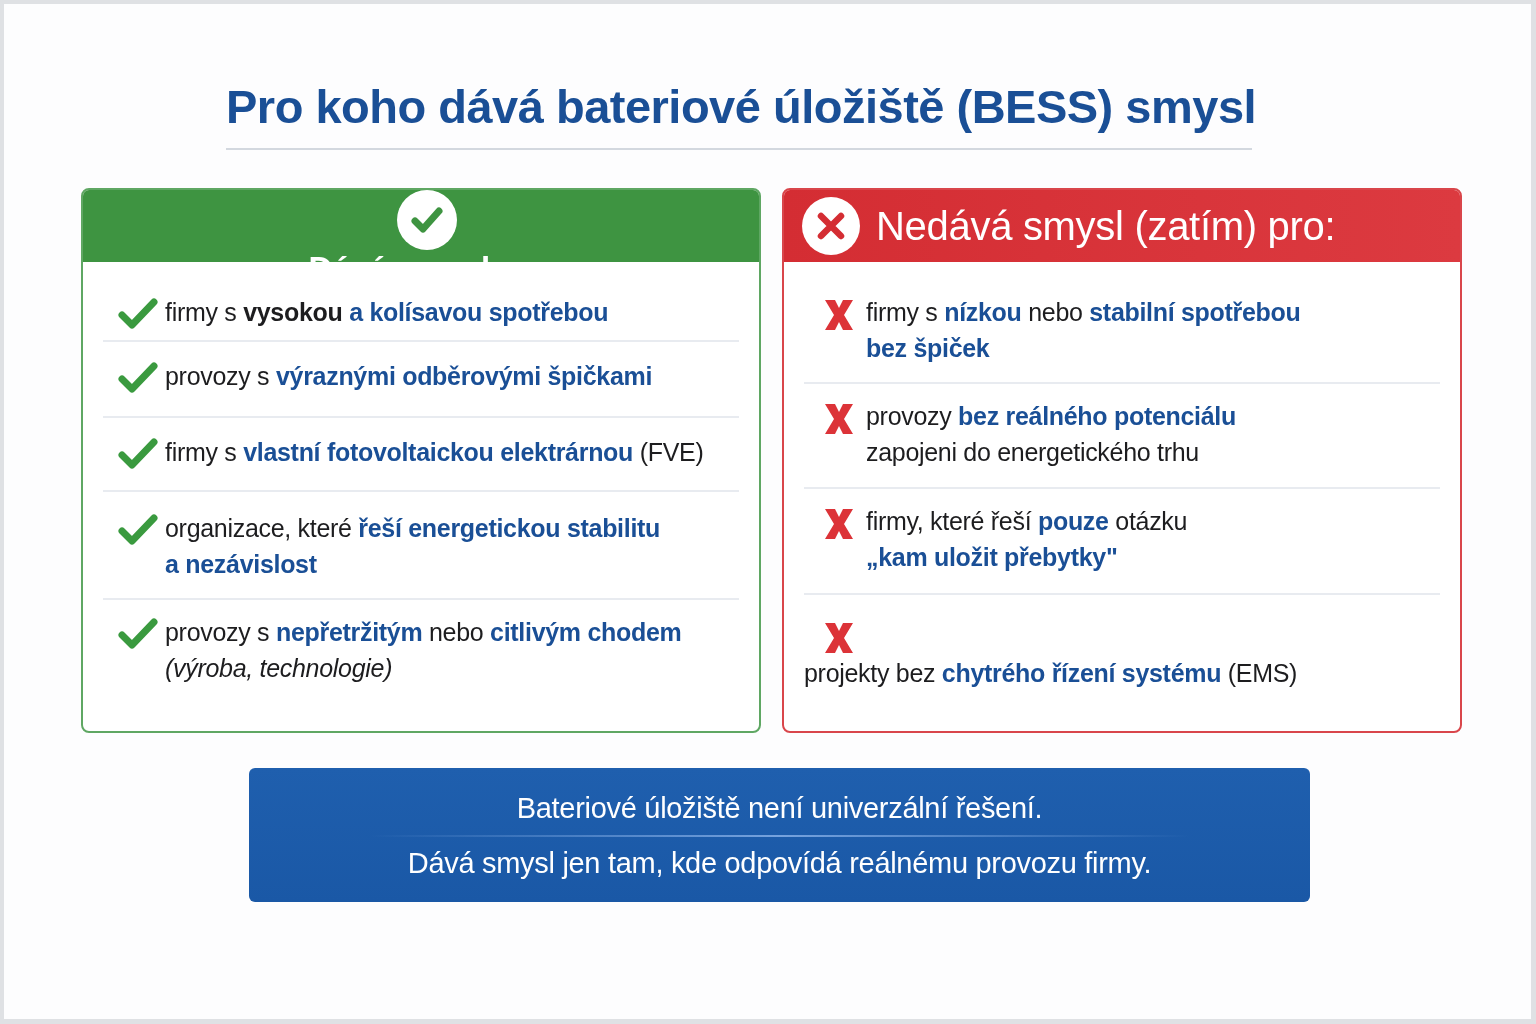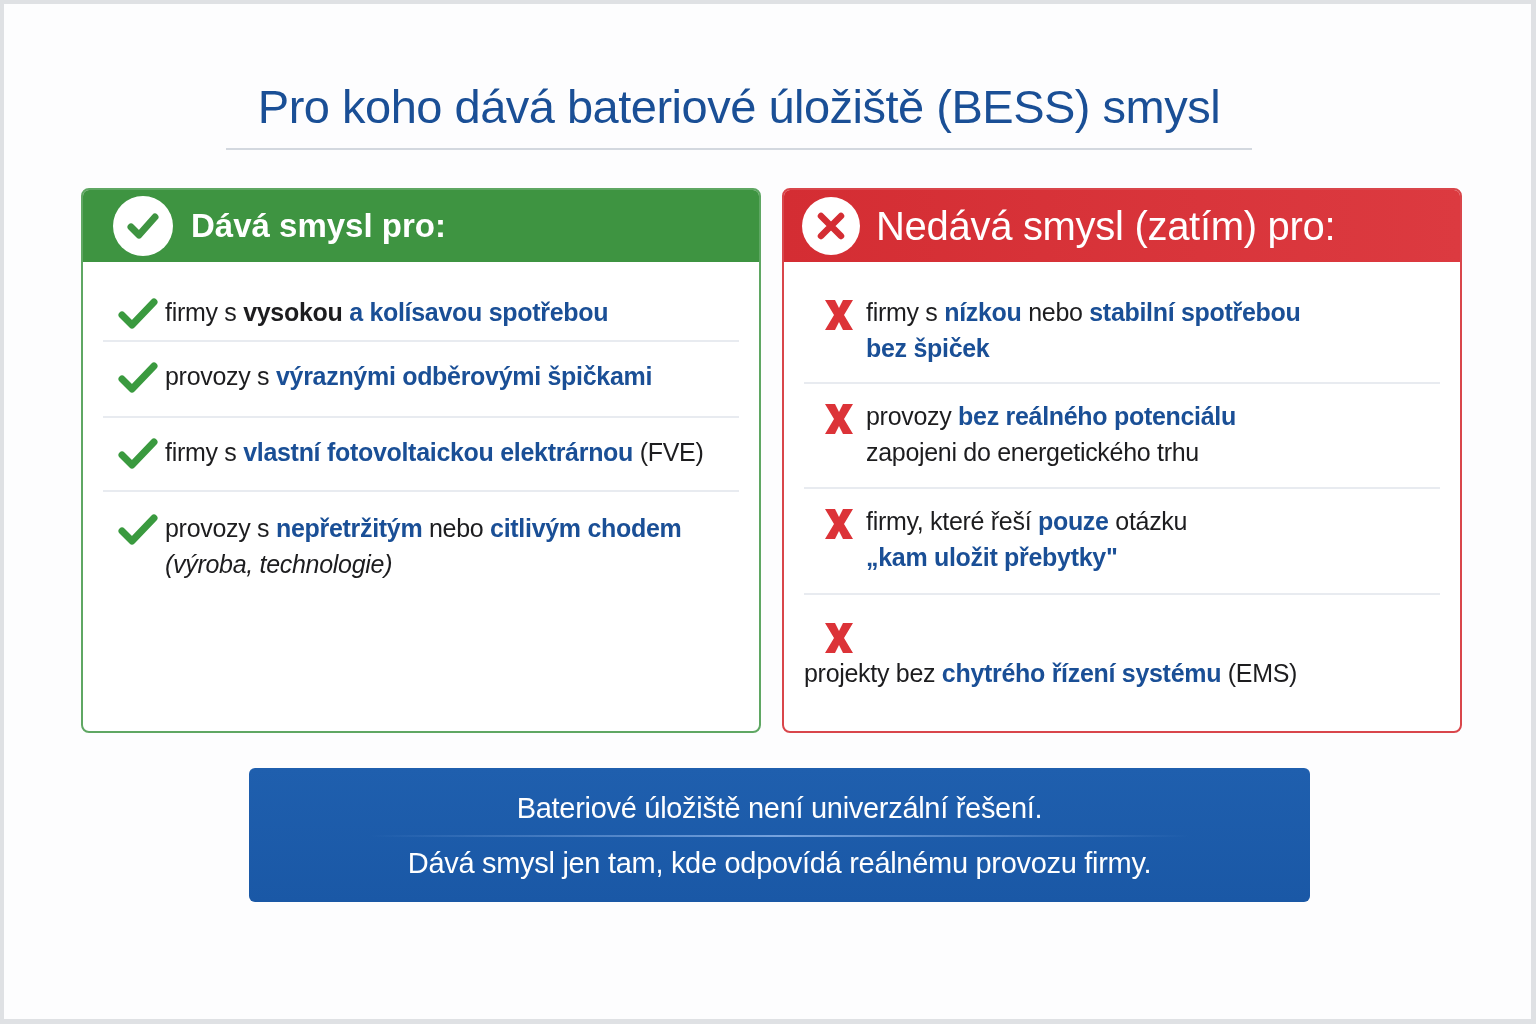--- a/index.html
+++ b/index.html
@@ -11,38 +11,38 @@
   }
   .canvas {
     position: absolute; left: 4px; top: 4px; width: 1527px; height: 1015px;
     background: #fdfdfe;
   }
   .title-wrap {
     position: absolute; left: 222px; top: 70px; width: 1026px;
     text-align: center;
   }
   .title {
-    font-size: 47px; font-weight: normal; color: #1a4f96;
+    font-size: 47px; font-weight: bold; color: #1a4f96;
     letter-spacing: -0.5px; line-height: 66px; white-space: nowrap;
   }
   .title-rule {
     margin-top: 8px; height: 2px; background: #d3d8df; width: 100%;
   }
 
   .card {
     position: absolute; top: 184px; height: 545px;
     border-radius: 8px; background: #fff; overflow: hidden;
   }
   .card.pro { left: 77px; width: 680px; border: 2px solid #5fa763; }
   .card.con { left: 778px; width: 680px; border: 2px solid #d9464b; }
   .card-header {
     height: 72px; display: flex; align-items: center; padding-left: 30px;
     color: #fff; font-size: 33px; font-weight: bold;
   }
-  .pro .card-header { background: #3e9441; }
+  .pro .card-header { background: #3e9441; flex-direction: column; }
   .con .card-header { background: linear-gradient(90deg, #d42d33, #dc3a40); padding-left: 18px; }
   .head-icon {
     width: 60px; height: 60px; border-radius: 50%; background: #fff;
     display: flex; align-items: center; justify-content: center; margin-right: 18px;
     flex-shrink: 0;
   }
   .con .head-icon { width: 58px; height: 58px; margin-right: 16px; }
   .head-title { font-weight: bold; }
   .con .head-title { font-weight: normal; font-size: 40px; letter-spacing: -0.3px; }
 
@@ -127,20 +127,28 @@
             </svg>
           </span>
         <span class="txt"><span>firmy s </span><span class="b">vlastní fotovoltaickou elektrárnou</span><span> (FVE)</span></span>
       </div>
       <div class="item">
         <span class="mark">
             <svg width="40" height="32" viewBox="0 0 40 32">
               <path d="M4 17 L14 27 L36 4" fill="none" stroke="#3a9a3f" stroke-width="7" stroke-linecap="round" stroke-linejoin="round"></path>
             </svg>
           </span>
+        <span class="txt"><span>organizace, které </span><span class="b">řeší energetickou stabilitu</span><br><span class="b">a nezávislost</span></span>
+      </div>
+      <div class="item">
+        <span class="mark">
+            <svg width="40" height="32" viewBox="0 0 40 32">
+              <path d="M4 17 L14 27 L36 4" fill="none" stroke="#3a9a3f" stroke-width="7" stroke-linecap="round" stroke-linejoin="round"></path>
+            </svg>
+          </span>
         <span class="txt"><span>provozy s </span><span class="b">nepřetržitým</span><span> nebo </span><span class="b">citlivým chodem</span><br><span class="i">(výroba, technologie)</span></span>
       </div>
     </div>
   </section>
 
   <section class="card con">
     <div class="card-header">
       <span class="head-icon">
         <svg width="36" height="36" viewBox="0 0 36 36">
             <path d="M8 8 L28 28 M28 8 L8 28" fill="none" stroke="#d42d33" stroke-width="6.5" stroke-linecap="round"></path>

